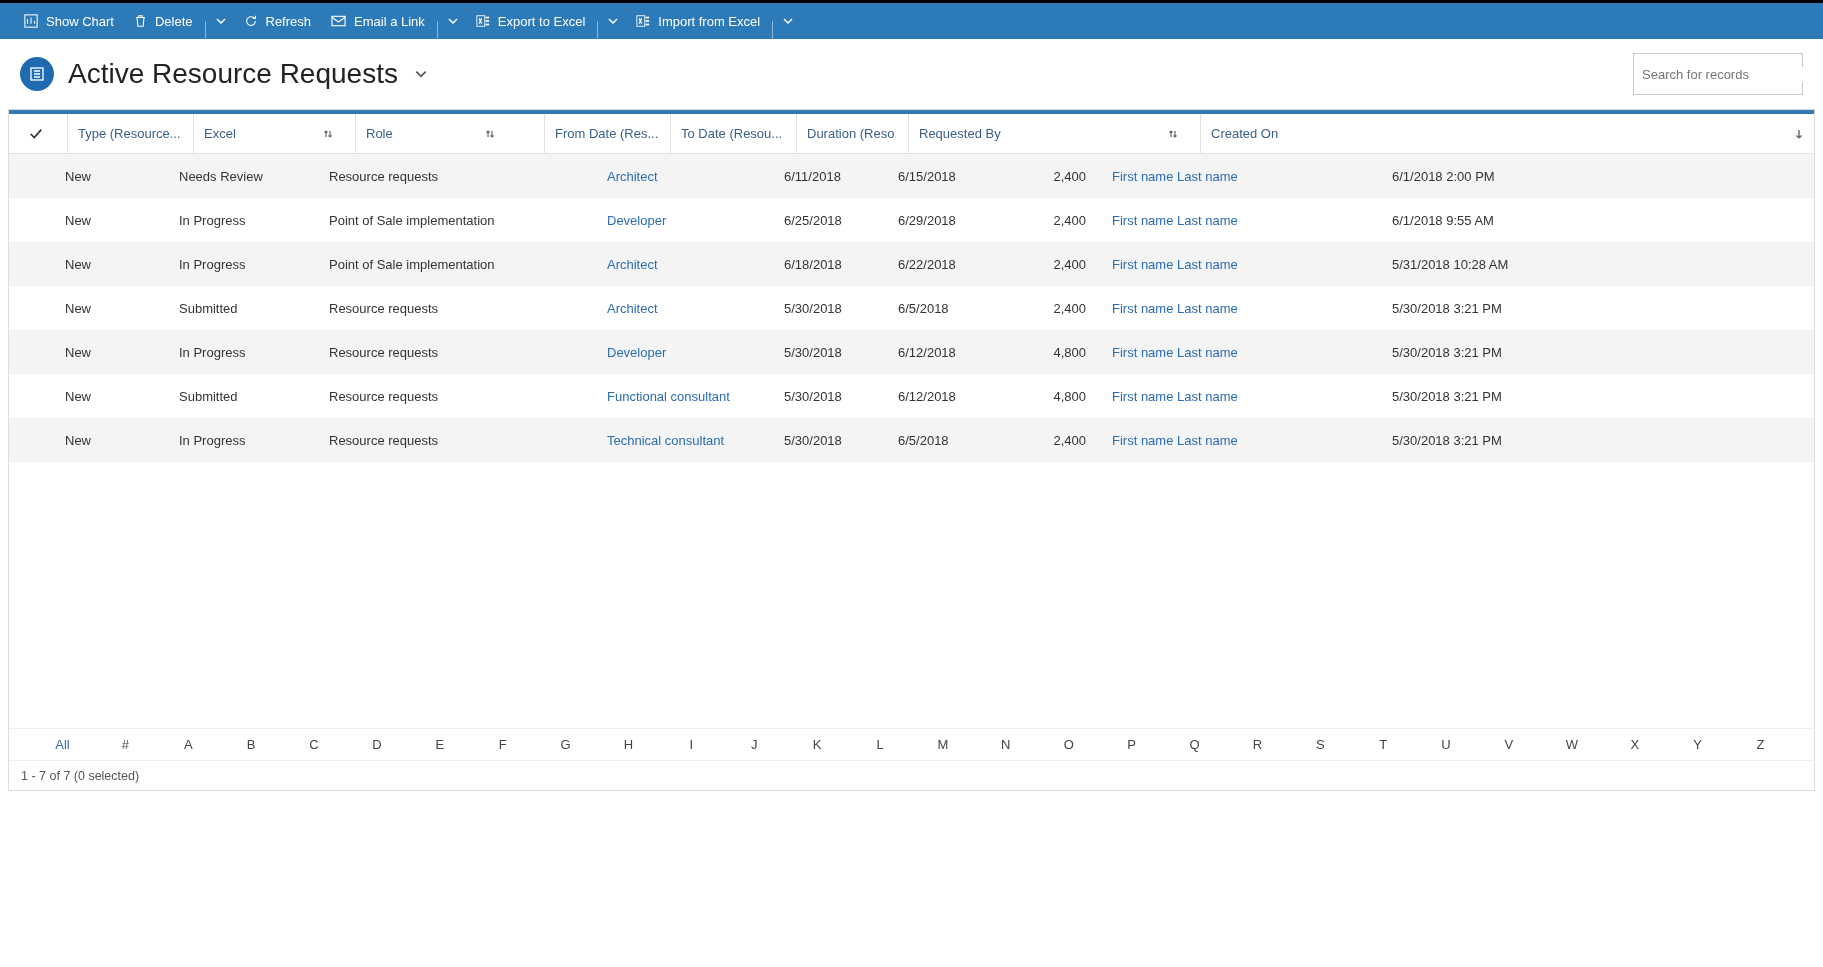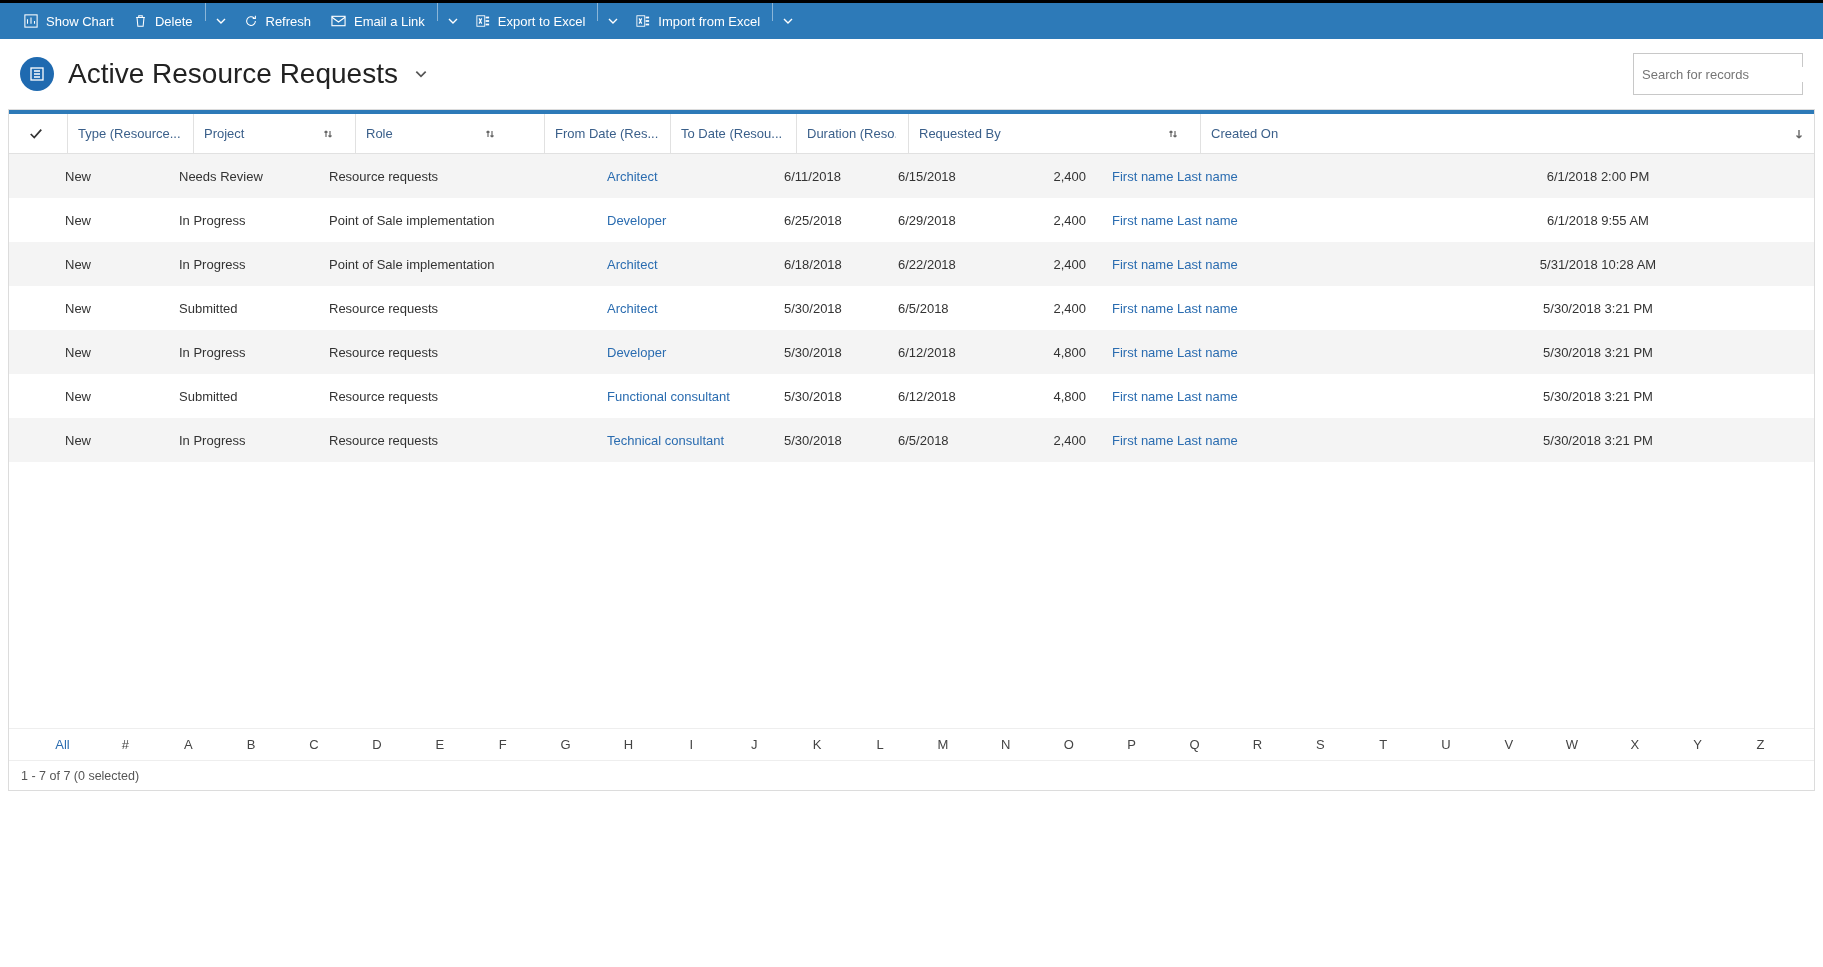--- a/index.html
+++ b/index.html
@@ -8,21 +8,21 @@
     font-family: "Segoe UI", Arial, sans-serif;
     font-size: 13px;
     color: #333;
     background: #fff;
   }
   .topbar-black { height: 3px; background: #000; }
   .cmdbar {
     background: #2d7ab8;
     color: #fff;
     display: flex;
-    align-items: flex-start;
+    align-items: flex-end;
     height: 36px;
     padding-left: 14px;
     font-size: 13px;
   }
   .cmd-item {
     display: flex;
     align-items: center;
     padding: 0 10px;
     height: 100%;
     cursor: pointer;
@@ -136,21 +136,21 @@
   .link { color: #2a6cb0; cursor: pointer; }
   .col-check { width: 38px; flex: 0 0 38px; }
   .col-type { width: 114px; flex: 0 0 114px; }
   .col-status { width: 150px; flex: 0 0 150px; }
   .col-project { width: 278px; flex: 0 0 278px; }
   .col-role { width: 150px; flex: 0 0 150px; }
   .col-from { width: 114px; flex: 0 0 114px; margin-left: 27px; }
   .col-to { width: 114px; flex: 0 0 114px; }
   .col-duration { width: 100px; flex: 0 0 100px; text-align: right; }
   .col-requested { width: 280px; flex: 0 0 280px; }
-  .col-created { flex: 1 1 auto; text-align: center; }
+  .col-created { flex: 1 1 auto; }
   .col-duration.dcol { padding-right: 16px; }
   .alpha-bar {
     display: flex;
     padding: 8px 22px;
     gap: 0;
     border-top: 1px solid #eee;
     position: absolute;
     bottom: 30px;
     left: 0; right: 0;
   }
@@ -303,21 +303,21 @@
     <div class="grid-header">
       <div class="hcol checkcol col-check">
         <svg width="14" height="14" viewBox="0 0 16 16">
             <path d="M2 8 L6 12 L14 3" fill="none" stroke="#333" stroke-width="2"></path>
           </svg>
       </div>
       <div class="hcol col-type">
         <span>Type (Resource...</span>
       </div>
       <div class="hcol col-status">
-        <span>Project</span>
+        <span>Excel</span>
         <span class="sort-ico">
           <svg width="10" height="12" viewBox="0 0 10 12" stroke="#666" fill="none" stroke-width="1.2">
               <path d="M3 3v6M3 3l-1.5 1.5M3 3l1.5 1.5M7 9V3M7 9l-1.5-1.5M7 9l1.5-1.5"></path>
             </svg>
         </span>
       </div>
       <div class="hcol col-role">
         <span>Role</span>
         <span class="sort-ico">
           <svg width="10" height="12" viewBox="0 0 10 12" stroke="#666" fill="none" stroke-width="1.2">

